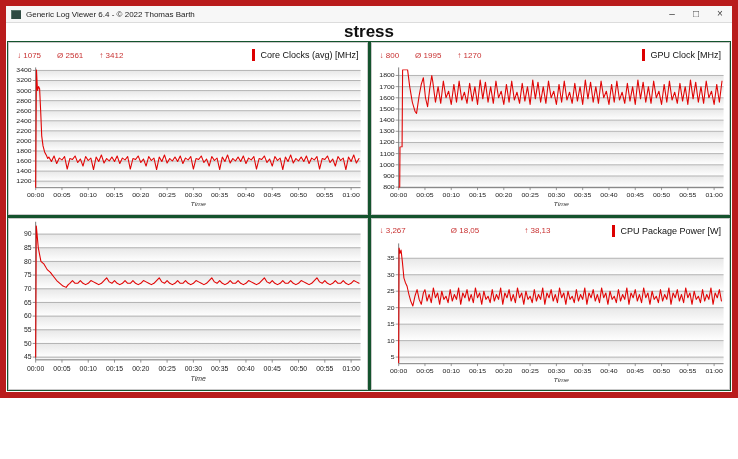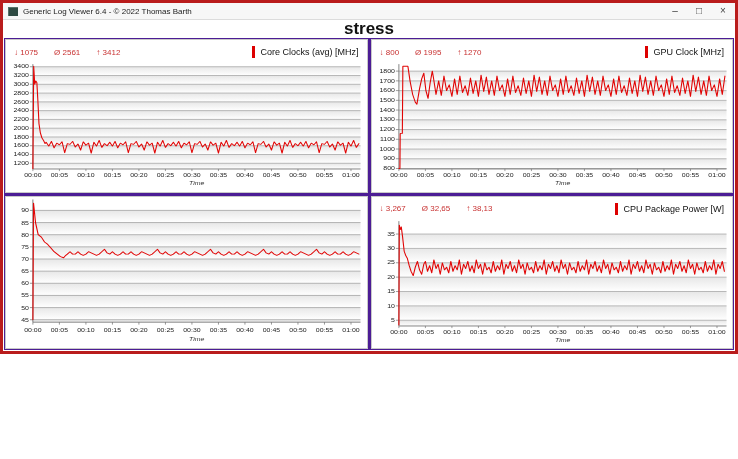--- a/index.html
+++ b/index.html
@@ -1,39 +1,39 @@
 <!DOCTYPE html>
 <html><head>
 <meta charset="utf-8">
 <style>
   * { margin:0; padding:0; box-sizing:border-box; }
   html,body { width:738px; height:459px; background:#ffffff; font-family:"Liberation Sans", sans-serif; }
   .window {
-    position:relative; width:738px; height:354px; background:#ffffff;
-    border:3px solid #b91c1c; overflow:hidden;
+    position:relative; width:738px; height:398px; background:#ffffff;
+    border:6px solid #b91c1c; overflow:hidden;
   }
   .titlebar {
     height:17px; background:#f7f7f7; border-bottom:1px solid #dcdcdc;
     display:flex; align-items:center; padding-left:5px;
   }
   .app-icon {
     width:10px; height:9px; background:#2e4a42; margin-right:5px; flex:0 0 auto;
     box-shadow:inset 1px 1px 0 #57736a;
   }
   .titlebar-text { font-size:8px; color:#222; flex:1 1 auto; white-space:nowrap; }
   .window-controls { display:flex; height:100%; }
   .window-controls span {
     width:24px; text-align:center; font-size:10px; color:#444; line-height:16px; cursor:default;
   }
   .doc-header { height:17px; display:flex; align-items:center; justify-content:center; background:#ffffff; }
   .doc-title { font-size:17px; font-weight:bold; color:#111; }
   .charts-grid {
     position:absolute; top:35px; left:1px; right:1px; bottom:1px;
     display:grid; grid-template-columns:1fr 1fr; grid-template-rows:1fr 1fr;
-    gap:3px; background:#4c1d95; padding:1px;
+    gap:3px; background:#14532d; padding:1px;
   }
   .panel {
     border:1px solid #c9c9c9; background:#ffffff;
     display:flex; flex-direction:column; overflow:hidden;
   }
   .panel-header {
     height:22px; flex:0 0 auto; display:flex; align-items:center;
     justify-content:space-between; padding:2px 8px 0 8px;
   }
   .stats { display:flex; align-items:center; font-size:8px; }
@@ -346,23 +346,23 @@
             <line x1="27" y1="3" x2="27" y2="152" stroke="#707070" stroke-width="1"></line>
             <line x1="27" y1="152" x2="356" y2="152" stroke="#707070" stroke-width="1"></line>
             <text x="191.5" y="175" text-anchor="middle" font-size="7" font-style="italic" fill="#333">Time</text>
             <polyline points="27.00,149.05 27.64,7.43 29.66,31.03 32.32,45.78 35.52,48.73 38.71,54.63 41.91,57.58 45.10,62.01 48.29,66.44 51.49,69.39 54.68,72.34 57.88,73.81 60.01,70.86 61.60,69.39 64.27,66.44 66.93,69.39 69.59,69.39 72.25,66.44 74.91,69.39 77.57,70.86 80.24,69.39 82.90,66.44 85.56,67.91 88.22,69.39 90.88,70.86 93.55,69.39 96.21,66.44 98.87,63.49 101.53,67.91 104.19,69.39 106.85,66.44 109.52,69.39 112.18,70.86 114.84,69.39 117.50,66.44 120.16,69.39 122.83,69.39 125.49,66.44 128.15,69.39 130.81,70.86 133.47,69.39 136.13,66.44 138.80,67.91 141.46,69.39 144.12,70.86 146.78,69.39 149.44,66.44 152.11,63.49 154.77,67.91 157.43,69.39 160.09,66.44 162.75,69.39 165.41,70.86 168.08,69.39 170.74,66.44 173.40,69.39 176.06,69.39 178.72,66.44 181.39,69.39 184.05,70.86 186.71,69.39 189.37,66.44 192.03,67.91 194.69,69.39 197.36,70.86 200.02,69.39 202.68,66.44 205.34,63.49 208.00,67.91 210.67,69.39 213.33,66.44 215.99,69.39 218.65,70.86 221.31,69.39 223.97,66.44 226.64,69.39 229.30,69.39 231.96,66.44 234.62,69.39 237.28,70.86 239.94,69.39 242.61,66.44 245.27,67.91 247.93,69.39 250.59,70.86 253.25,69.39 255.92,66.44 258.58,63.49 261.24,67.91 263.90,69.39 266.56,66.44 269.22,69.39 271.89,70.86 274.55,69.39 277.21,66.44 279.87,69.39 282.53,69.39 285.20,66.44 287.86,69.39 290.52,70.86 293.18,69.39 295.84,66.44 298.50,67.91 301.17,69.39 303.83,70.86 306.49,69.39 309.15,66.44 311.81,63.49 314.48,67.91 317.14,69.39 319.80,66.44 322.46,69.39 325.12,70.86 327.78,69.39 330.45,66.44 333.11,69.39 335.77,69.39 338.43,66.44 341.09,69.39 343.76,70.86 346.42,69.39 349.08,66.44 351.74,67.91 354.40,69.39" fill="none" stroke="#e10505" stroke-width="1.1" stroke-linejoin="round" stroke-linecap="round"></polyline>
           </svg>
         </div>
     </div>
 
     <div class="panel">
       <div class="panel-header">
-        <div class="stats stats-red" style="color: rgb(200, 50, 50);">
+        <div class="stats stats-red" style="color: rgb(200, 50, 50); gap: 29px;">
           <span class="stat"><span>↓</span> <span>3,267</span></span>
-          <span class="stat"><span>Ø</span> <span>32,65</span></span>
+          <span class="stat"><span>Ø</span> <span>18,05</span></span>
           <span class="stat"><span>↑</span> <span>38,13</span></span>
         </div>
         <div class="legend">
           <span class="legend-bar" style="background: rgb(221, 0, 0);"></span>
           <span class="legend-title">CPU Package Power [W]</span>
         </div>
       </div>
       <div class="chart-area">
           <svg viewBox="0 0 362 184" preserveAspectRatio="none">
             <defs>

